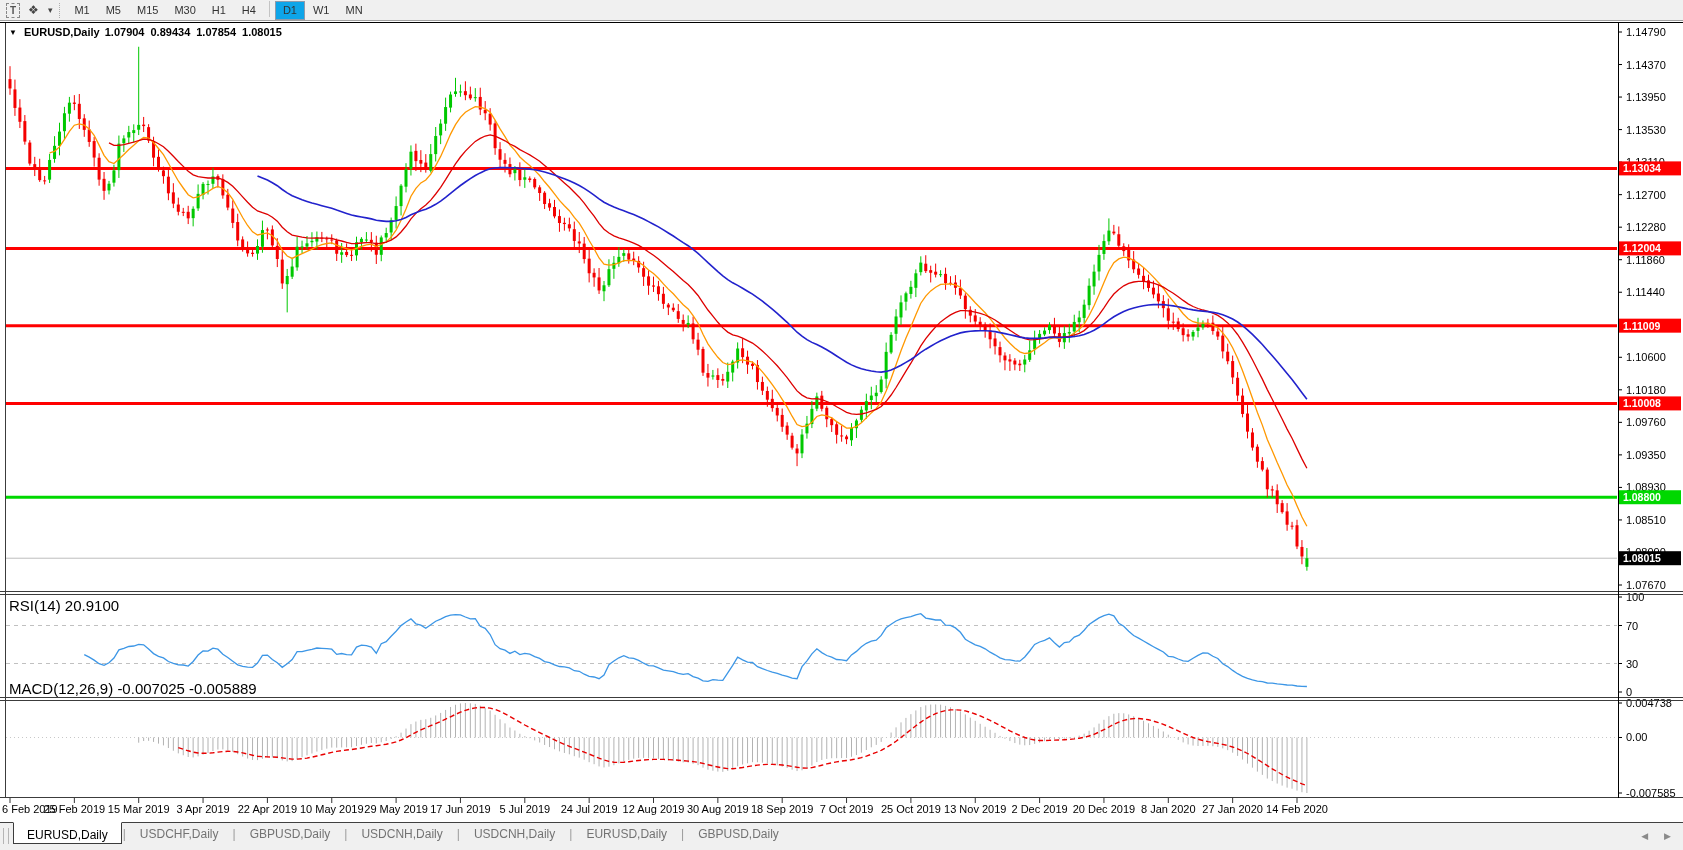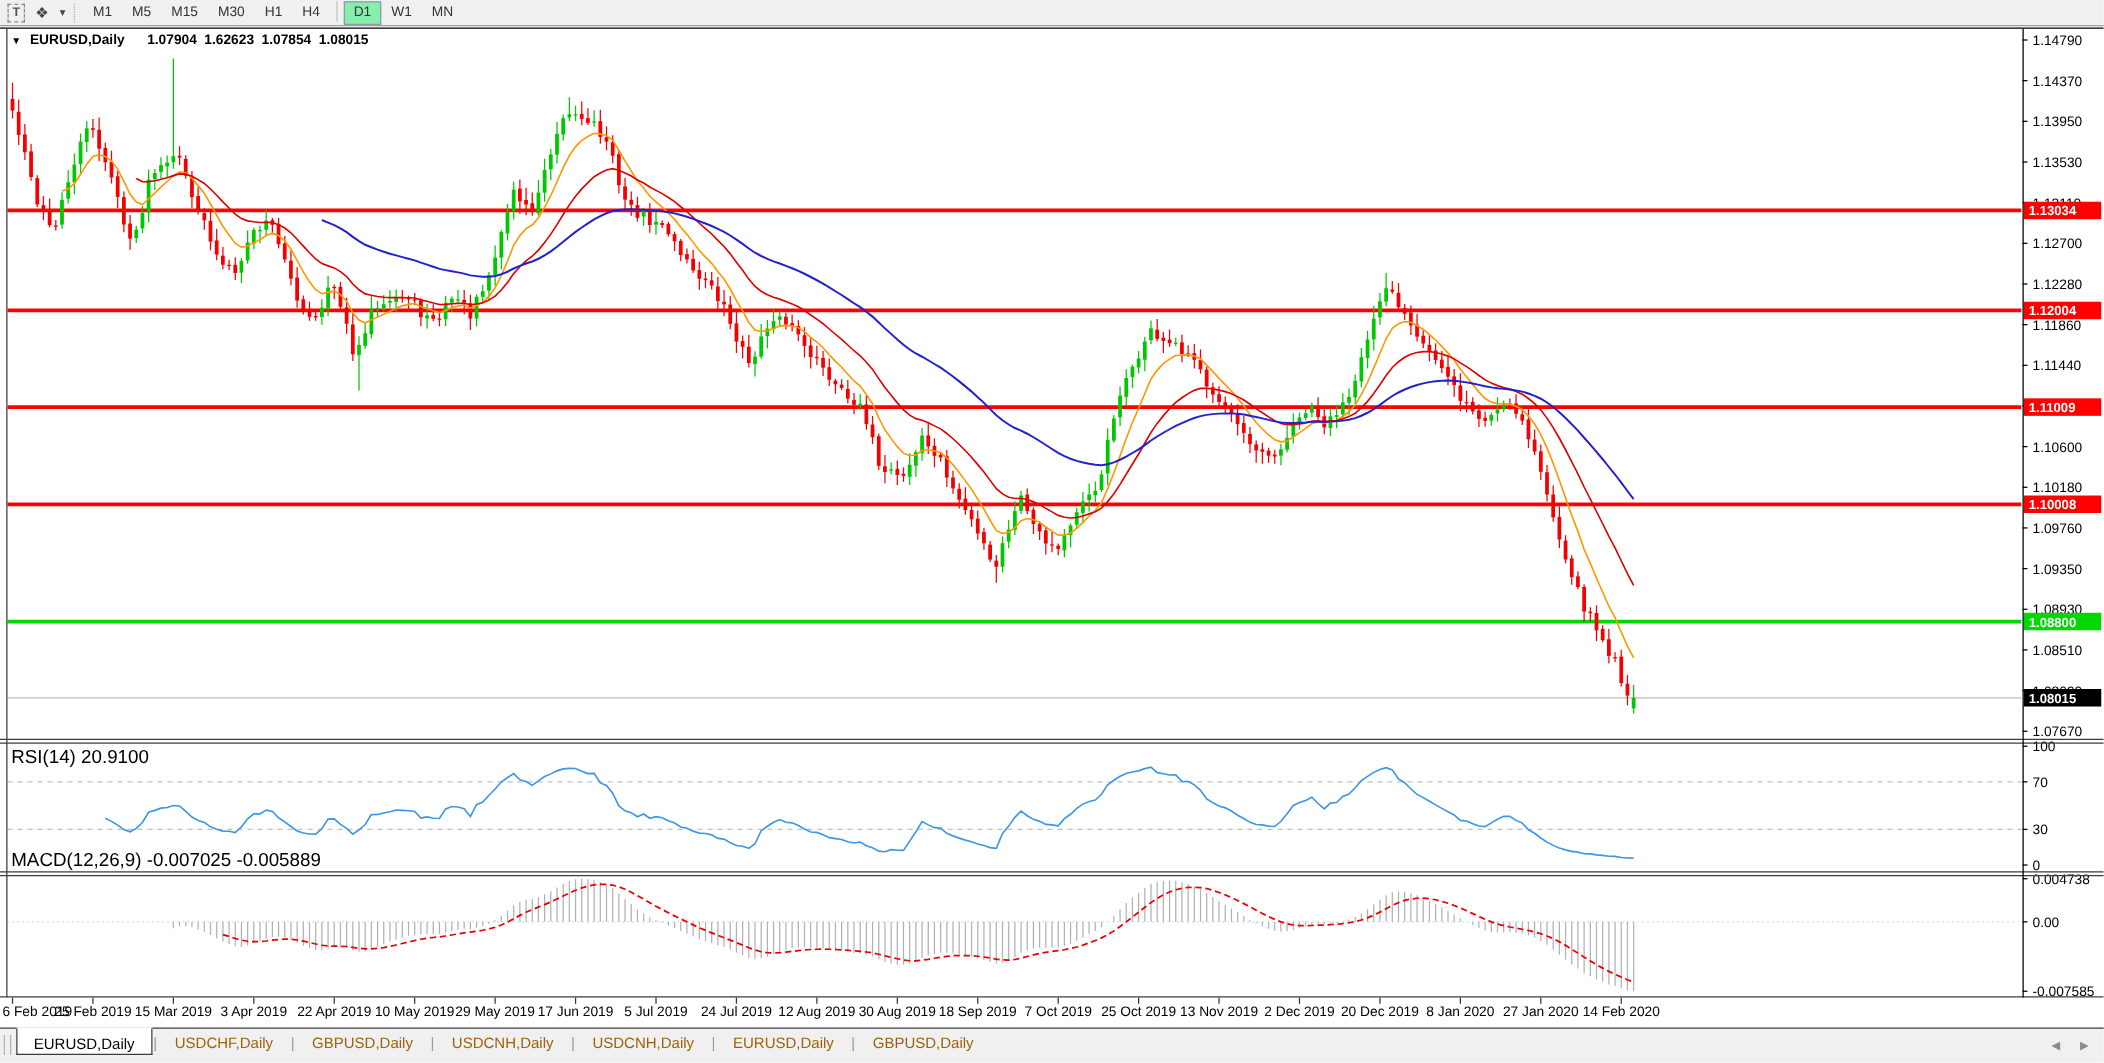--- a/index.html
+++ b/index.html
@@ -1,31 +1,31 @@
 <!DOCTYPE html>
 <html><head>
 <meta charset="utf-8">
 <style>
   html,body{margin:0;padding:0}
   body{width:1683px;height:850px;overflow:hidden;background:#fff;font-family:"Liberation Sans",sans-serif;position:relative}
   #chart{position:absolute;top:0;left:0;z-index:1}
   .toolbar{position:absolute;top:0;left:0;width:1683px;height:21px;background:#f0f0f0;border-bottom:1px solid #a0a0a0;display:flex;align-items:center;padding-left:4px;box-sizing:border-box;z-index:6}
   .tbtn{font-size:11px;color:#333;height:17px;padding:0 7px;display:flex;align-items:center;justify-content:center;border:1px solid transparent;background:transparent;cursor:default;user-select:none}
-  .tbtn.active{background:#86efac;border:1px solid #8f9bab}
+  .tbtn.active{background:#0ea5e9;border:1px solid #8f9bab}
   .icon-btn{font-size:12px;color:#444;height:17px;padding:0 5px;display:flex;align-items:center;border:1px solid transparent}
   .texttool{font-size:10px;font-weight:700;color:#555;border:1px dashed #888;padding:0 3px;height:13px;display:flex;align-items:center;margin:0 2px}
   .caret{font-size:9px;color:#444;padding:0 3px}
   .sep{width:1px;height:16px;background:#c4c4c4;margin:0 5px}
   .grip{width:2px;height:15px;border-left:1px dotted #adadad;margin:0 4px}
   .header{position:absolute;top:26px;left:9px;z-index:4;font-size:11px;font-weight:700;color:#000;display:flex;align-items:center;gap:5px;white-space:nowrap}
   .header .tri{font-size:8px;margin-right:2px}
   .ind-label{position:absolute;z-index:4;font-size:15px;color:#000;white-space:nowrap}
   .tabbar{position:absolute;top:822px;left:0;width:1683px;height:28px;background:#f0f0f0;border-top:1px solid #404040;display:flex;align-items:stretch;z-index:6;box-sizing:border-box}
   .tabgrip{width:4px;border-left:1px solid #b5b5b5;border-right:1px solid #b5b5b5;height:16px;margin:5px 4px 0 3px}
-  .tab{font-size:12px;color:#a16207;padding:4px 13px 0 13px;height:22px;box-sizing:border-box;cursor:default;user-select:none;white-space:nowrap}
+  .tab{font-size:12px;color:#737373;padding:4px 13px 0 13px;height:22px;box-sizing:border-box;cursor:default;user-select:none;white-space:nowrap}
   .tab.active{background:#fff;border:1px solid #3c3c3c;border-top:1px solid #fff;color:#000;margin-top:-1px;padding-top:5px}
   .tab-sep{color:#9a9a9a;padding:4px 1px;font-size:12px}
   .tab-arrows{position:absolute;right:12px;top:8px;display:flex;gap:16px;color:#8a8a8a;font-size:9px}
   .tab-arrows span{cursor:default}
 </style>
 </head>
 <body>
 
 <svg id="chart" width="1683" height="822" xmlns="http://www.w3.org/2000/svg">
     <rect x="0" y="21" width="1683" height="801" fill="#ffffff"></rect>
@@ -943,23 +943,23 @@
       <span class="sep"></span>
       <span class="tbtn active">D1</span>
       <span class="tbtn">W1</span>
       <span class="tbtn">MN</span>
     </div>
 </div>
 
 <div class="header">
   <span class="tri">▼</span>
   <span>EURUSD,Daily</span>
-  <span style="display:flex;gap:6px;margin-left:13px">
+  <span style="display:flex;gap:6px;margin-left:0">
     <span>1.07904</span>
-    <span>1.62623</span>
+    <span>0.89434</span>
     <span>1.07854</span>
     <span>1.08015</span>
   </span>
 </div>
 
 <div class="ind-label" style="top:597px;left:9px">
   <span>RSI(14)</span>&nbsp;<span>20.9100</span>
 </div>
 <div class="ind-label" style="top:680px;left:9px">
   <span>MACD(12,26,9)</span>&nbsp;<span>-0.007025</span>&nbsp;<span>-0.005889</span>

